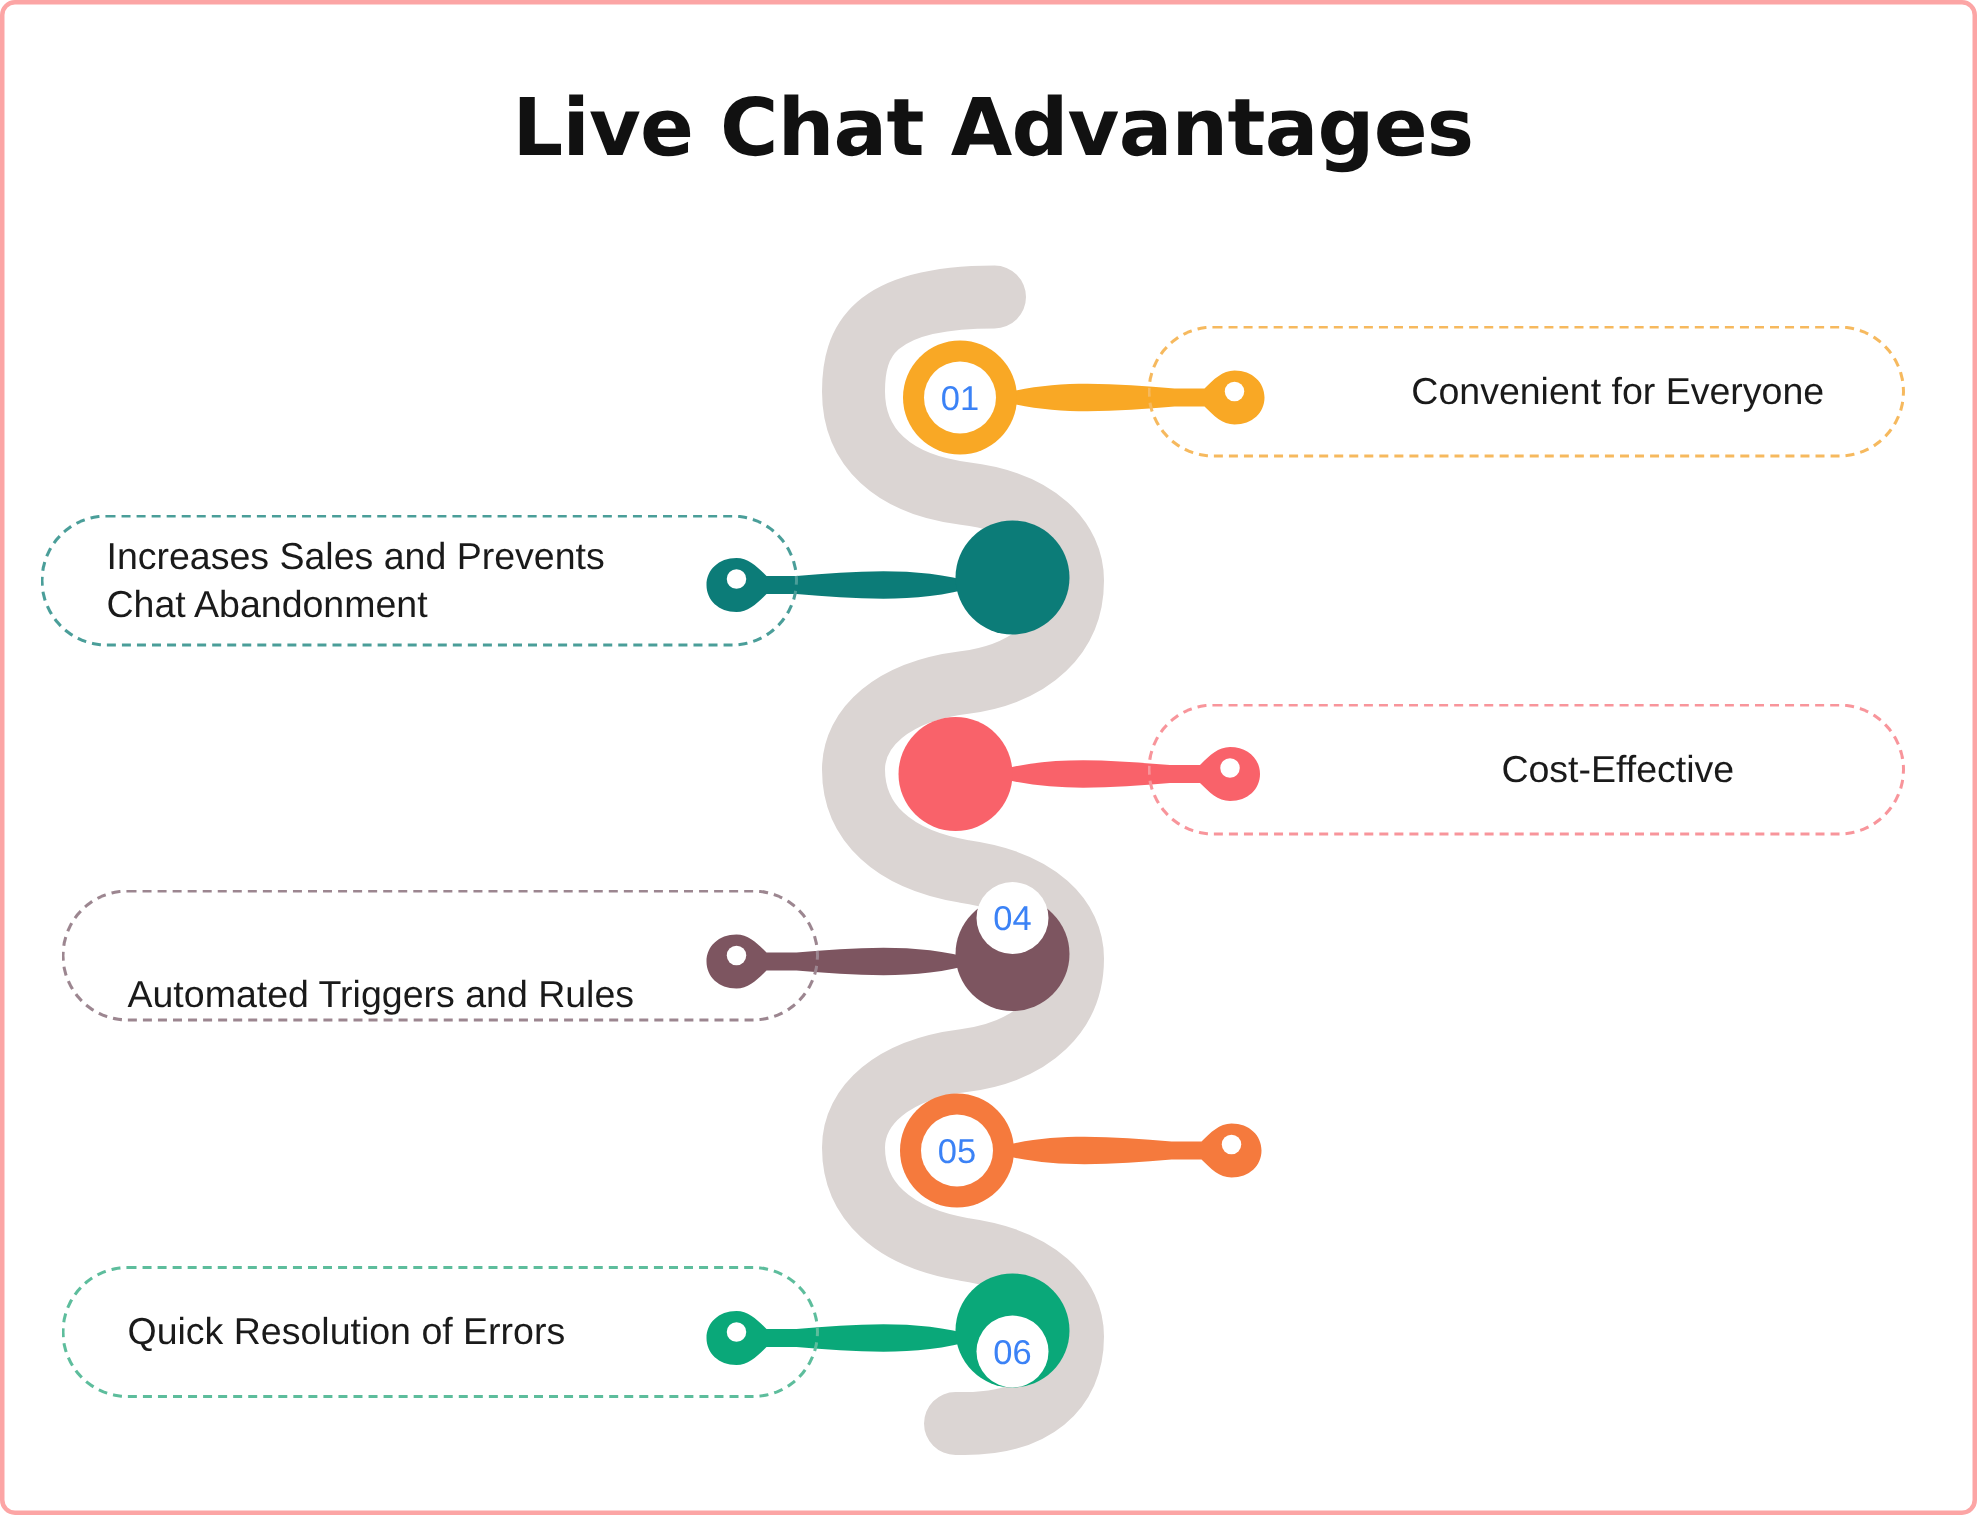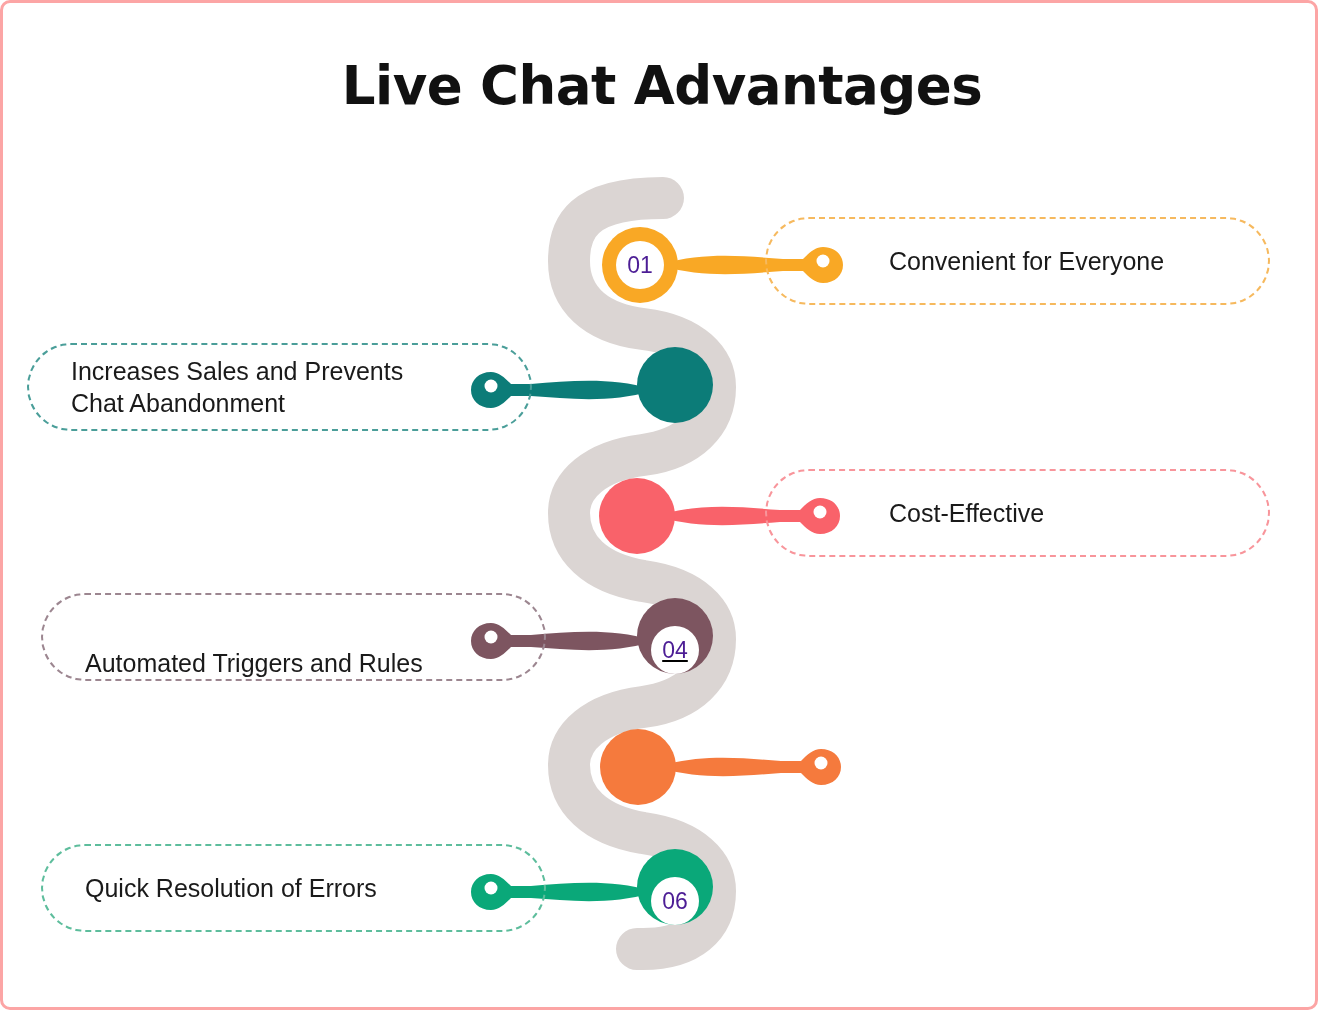--- a/index.html
+++ b/index.html
@@ -55,21 +55,21 @@
     display: flex;
     align-items: center;
     z-index: 1;
   }
   .pill-text {
     font-size: 25px;
     color: #1a1a1a;
     line-height: 1.28;
     font-family: "Liberation Sans", sans-serif;
   }
-  .pill.right  { justify-content: flex-start; }
+  .pill.right  { justify-content: center; }
   .pill.right .pill-text  { padding-left: 122px; }
   .pill.left   { justify-content: flex-start; }
   .pill.left  .pill-text  { padding-left: 42px; padding-right: 110px; }
 
   
   .badge {
     position: absolute;
     width: 76px;
     height: 76px;
     border-radius: 50%;
@@ -80,21 +80,21 @@
   }
   .badge-inner {
     width: 48px;
     height: 48px;
     border-radius: 50%;
     background: #ffffff;
     display: flex;
     align-items: center;
     justify-content: center;
     font-size: 23px;
-    color: #4c1d95;
+    color: #3b82f6;
     font-family: "Liberation Sans", sans-serif;
   }
 </style>
 </head>
 <body>
 
 <div id="canvas">
 
   <div id="title">Live Chat Advantages</div>
 
@@ -217,20 +217,23 @@
   </div>
 
 
   <div class="pill left" style="left:38px; top:841px; width:505px; height:88px; border-color:#5dbd9c;">
     <span class="pill-text">Quick Resolution of Errors</span>
   </div>
 
   <div class="badge" style="left:599px; top:224px;">
     <div class="badge-inner">01</div>
   </div>
-  <div class="badge" style="left:634px; top:609px;text-decoration:underline;">
+  <div class="badge" style="left:634px; top:571px;">
     <div class="badge-inner">04</div>
+  </div>
+  <div class="badge" style="left:597px; top:726px;">
+    <div class="badge-inner">05</div>
   </div>
   <div class="badge" style="left:634px; top:846px;align-items:flex-end;">
     <div class="badge-inner">06</div>
   </div>
 
 </div>
 
 </body></html>

